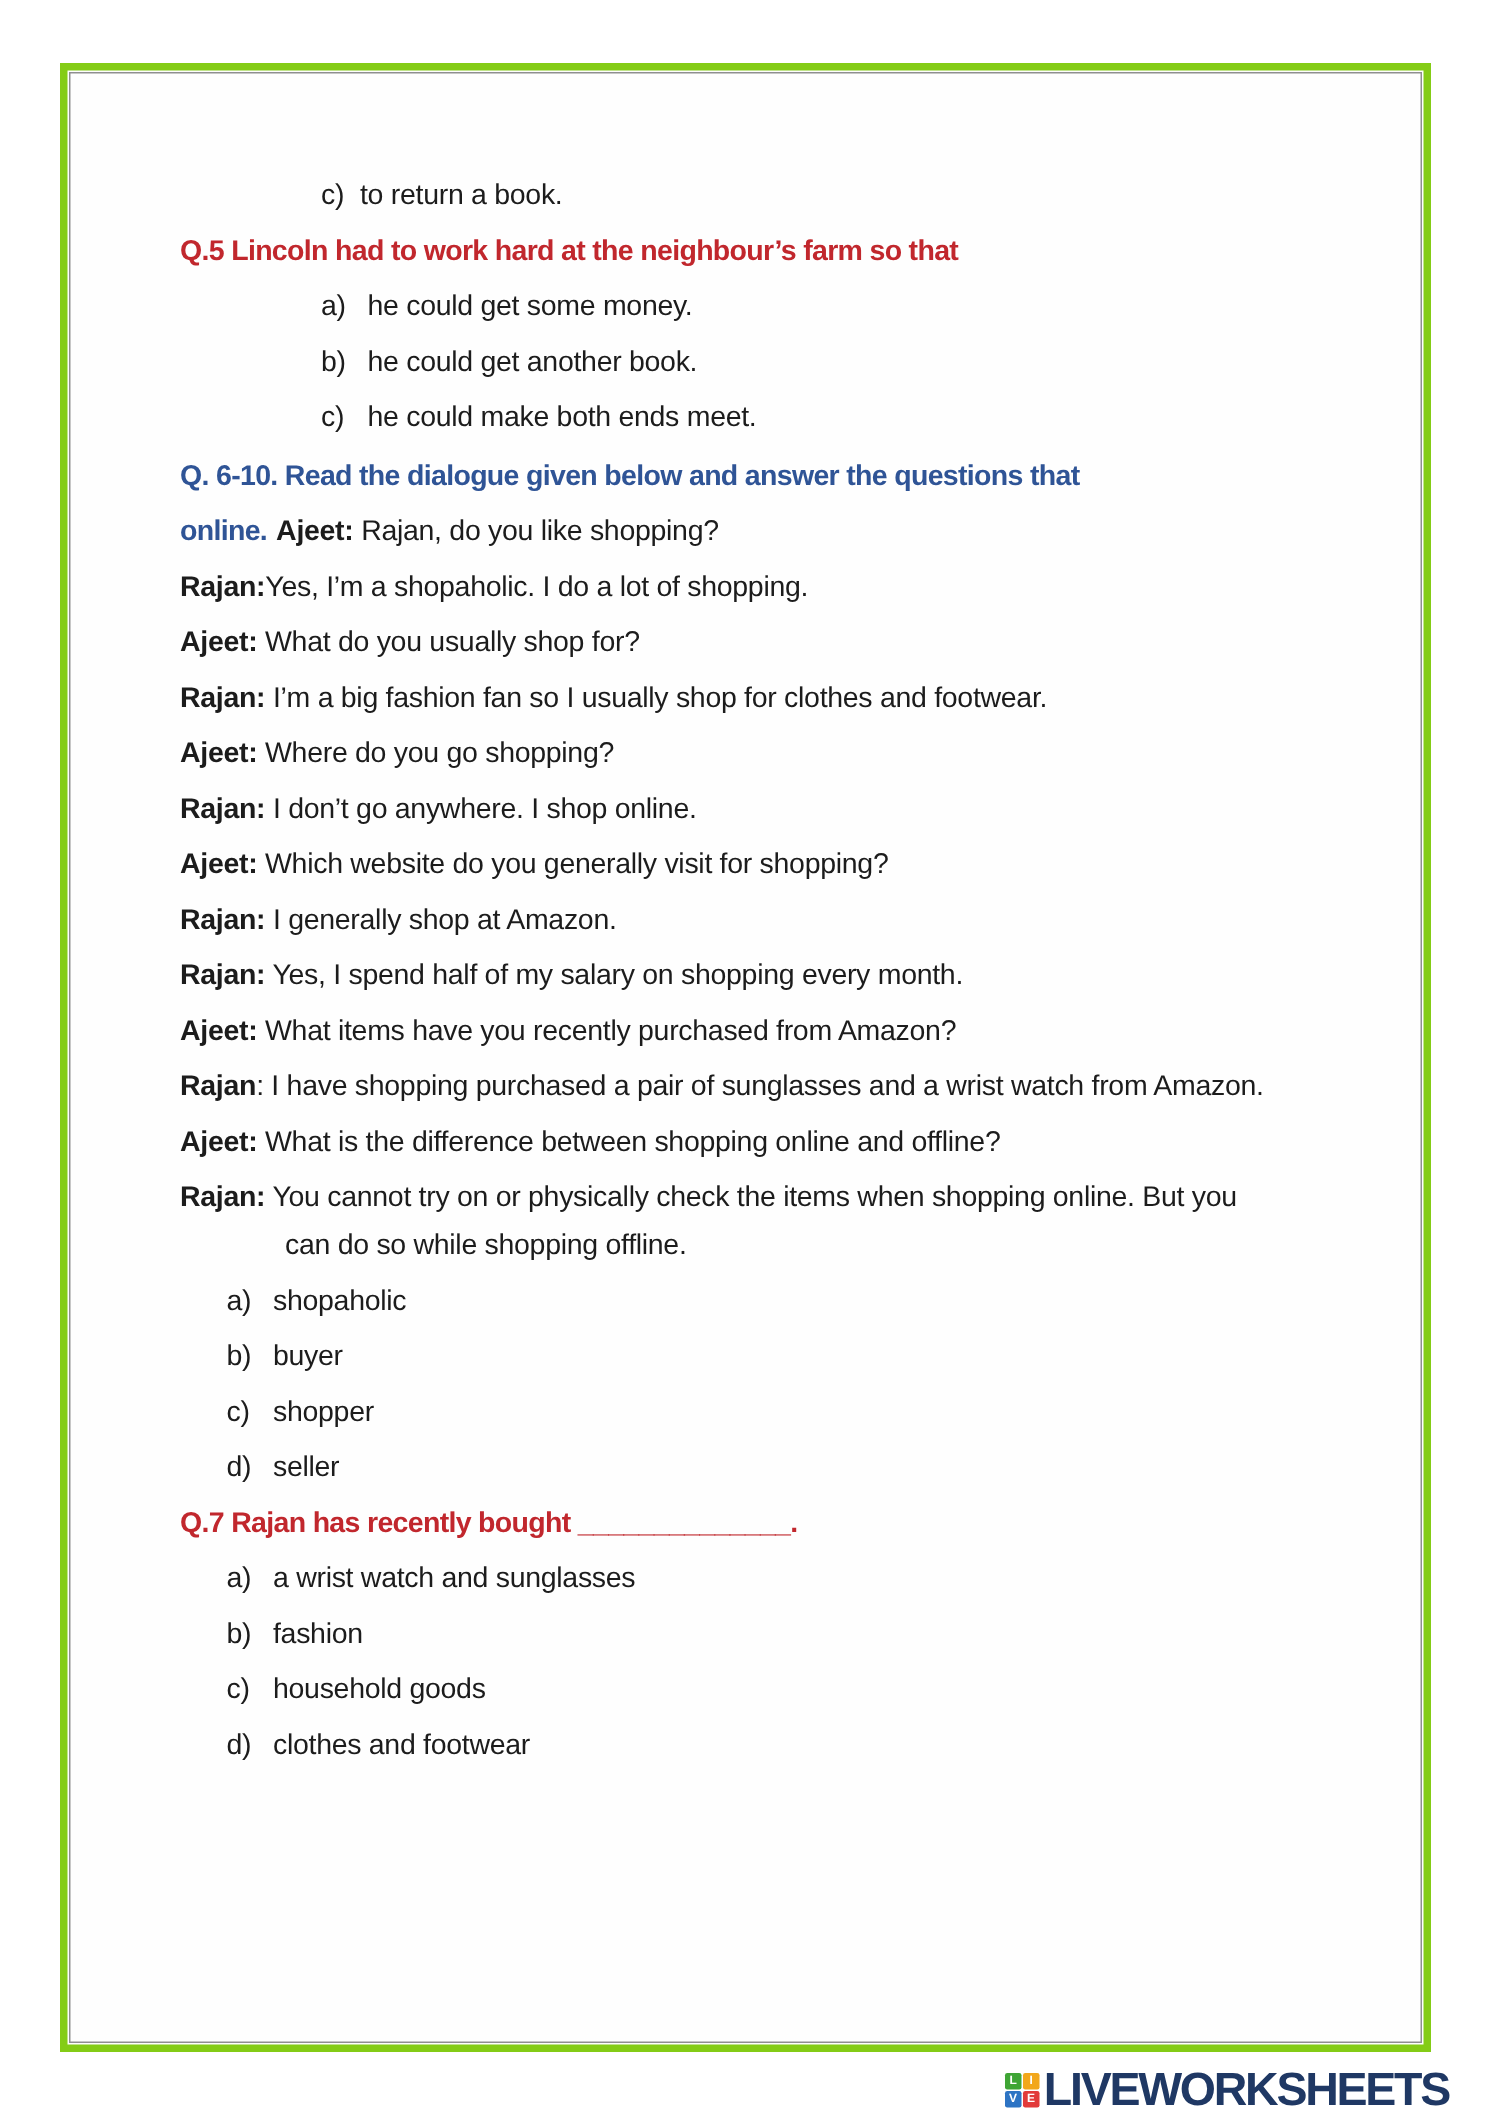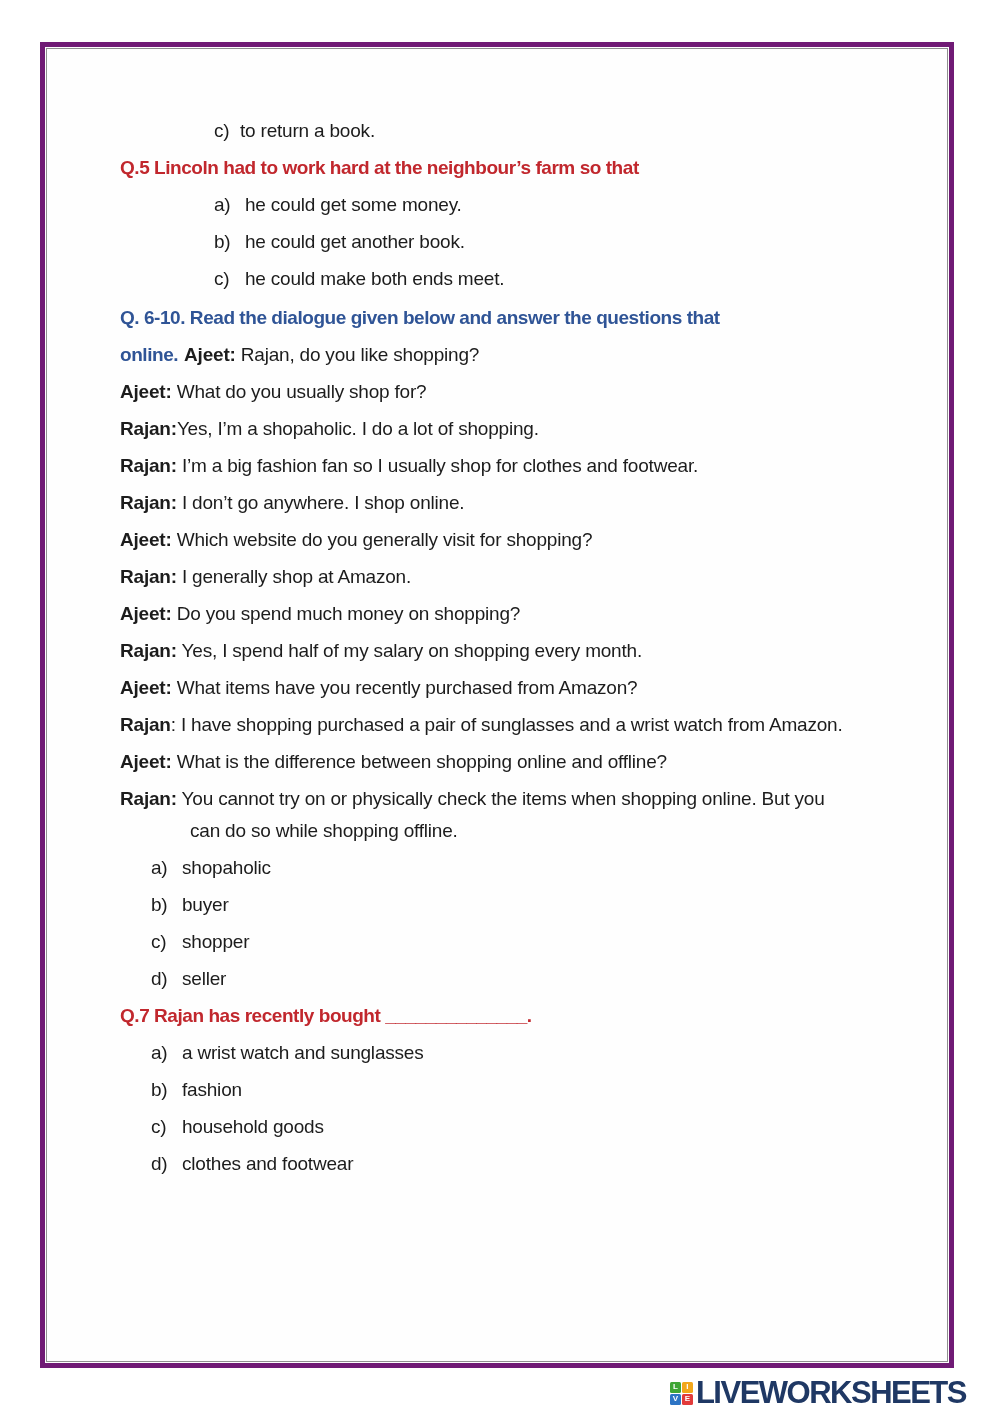--- a/index.html
+++ b/index.html
@@ -8,21 +8,21 @@
     width: 1000px; height: 1413px;
     background: #ffffff;
     font-family: "Liberation Sans", sans-serif;
     color: #1e1e1e;
     position: relative;
     overflow: hidden;
   }
   .frame {
     position: absolute; left: 40px; top: 42px;
     width: 914px; height: 1326px;
-    border: 5px solid #701a75;
+    border: 5px solid #84cc16;
     background: #fefefe;
   }
   .frame-inner {
     position: absolute; inset: 0;
     margin: 1px;
     border: 1px solid #8f8f8f;
   }
   .content {
     padding: 70px 30px 0 73px;
     font-size: 19px;
@@ -81,27 +81,27 @@
 
         <p class="line heading red-h">Q.5 Lincoln had to work hard at the neighbour’s farm so that</p>
 
         <p class="line indent2"><span class="letter">a)</span><span>he could get some money.</span></p>
         <p class="line indent2"><span class="letter">b)</span><span>he could get another book.</span></p>
         <p class="line indent2"><span class="letter">c)</span><span>he could make both ends meet.</span></p>
 
         <p class="line heading blue-h mt">Q. 6-10. Read the dialogue given below and answer the questions that</p>
         <p class="line"><b class="heading blue-h">online.</b><b class="spk ml">Ajeet:</b><span> Rajan, do you like shopping?</span></p>
 
+        <p class="line"><b class="spk">Rajan:</b><span>Yes, I’m a shopaholic. I do a lot of shopping.</span></p>
         <p class="line"><b class="spk">Ajeet:</b><span> What do you usually shop for?</span></p>
-        <p class="line"><b class="spk">Rajan:</b><span>Yes, I’m a shopaholic. I do a lot of shopping.</span></p>
         <p class="line"><b class="spk">Rajan:</b><span> I’m a big fashion fan so I usually shop for clothes and footwear.</span></p>
+        <p class="line"><b class="spk">Ajeet:</b><span> Where do you go shopping?</span></p>
         <p class="line"><b class="spk">Rajan:</b><span> I don’t go anywhere. I shop online.</span></p>
         <p class="line"><b class="spk">Ajeet:</b><span> Which website do you generally visit for shopping?</span></p>
         <p class="line"><b class="spk">Rajan:</b><span> I generally shop at Amazon.</span></p>
-        <p class="line"><b class="spk">Ajeet:</b><span> Do you spend much money on shopping?</span></p>
         <p class="line"><b class="spk">Rajan:</b><span> Yes, I spend half of my salary on shopping every month.</span></p>
         <p class="line"><b class="spk">Ajeet:</b><span> What items have you recently purchased from Amazon?</span></p>
         <p class="line"><b class="spk">Rajan</b><span>: I have shopping purchased a pair of sunglasses and a wrist watch from Amazon.</span></p>
         <p class="line"><b class="spk">Ajeet:</b><span> What is the difference between shopping online and offline?</span></p>
         <p class="line wrap-extra"><b class="spk">Rajan:</b><span> You cannot try on or physically check the items when shopping online. But you</span><span class="cont">can do so while shopping offline.</span></p>
 
         <p class="line indent1"><span class="letter">a)</span><span>shopaholic</span></p>
         <p class="line indent1"><span class="letter">b)</span><span>buyer</span></p>
         <p class="line indent1"><span class="letter">c)</span><span>shopper</span></p>
         <p class="line indent1"><span class="letter">d)</span><span>seller</span></p>

